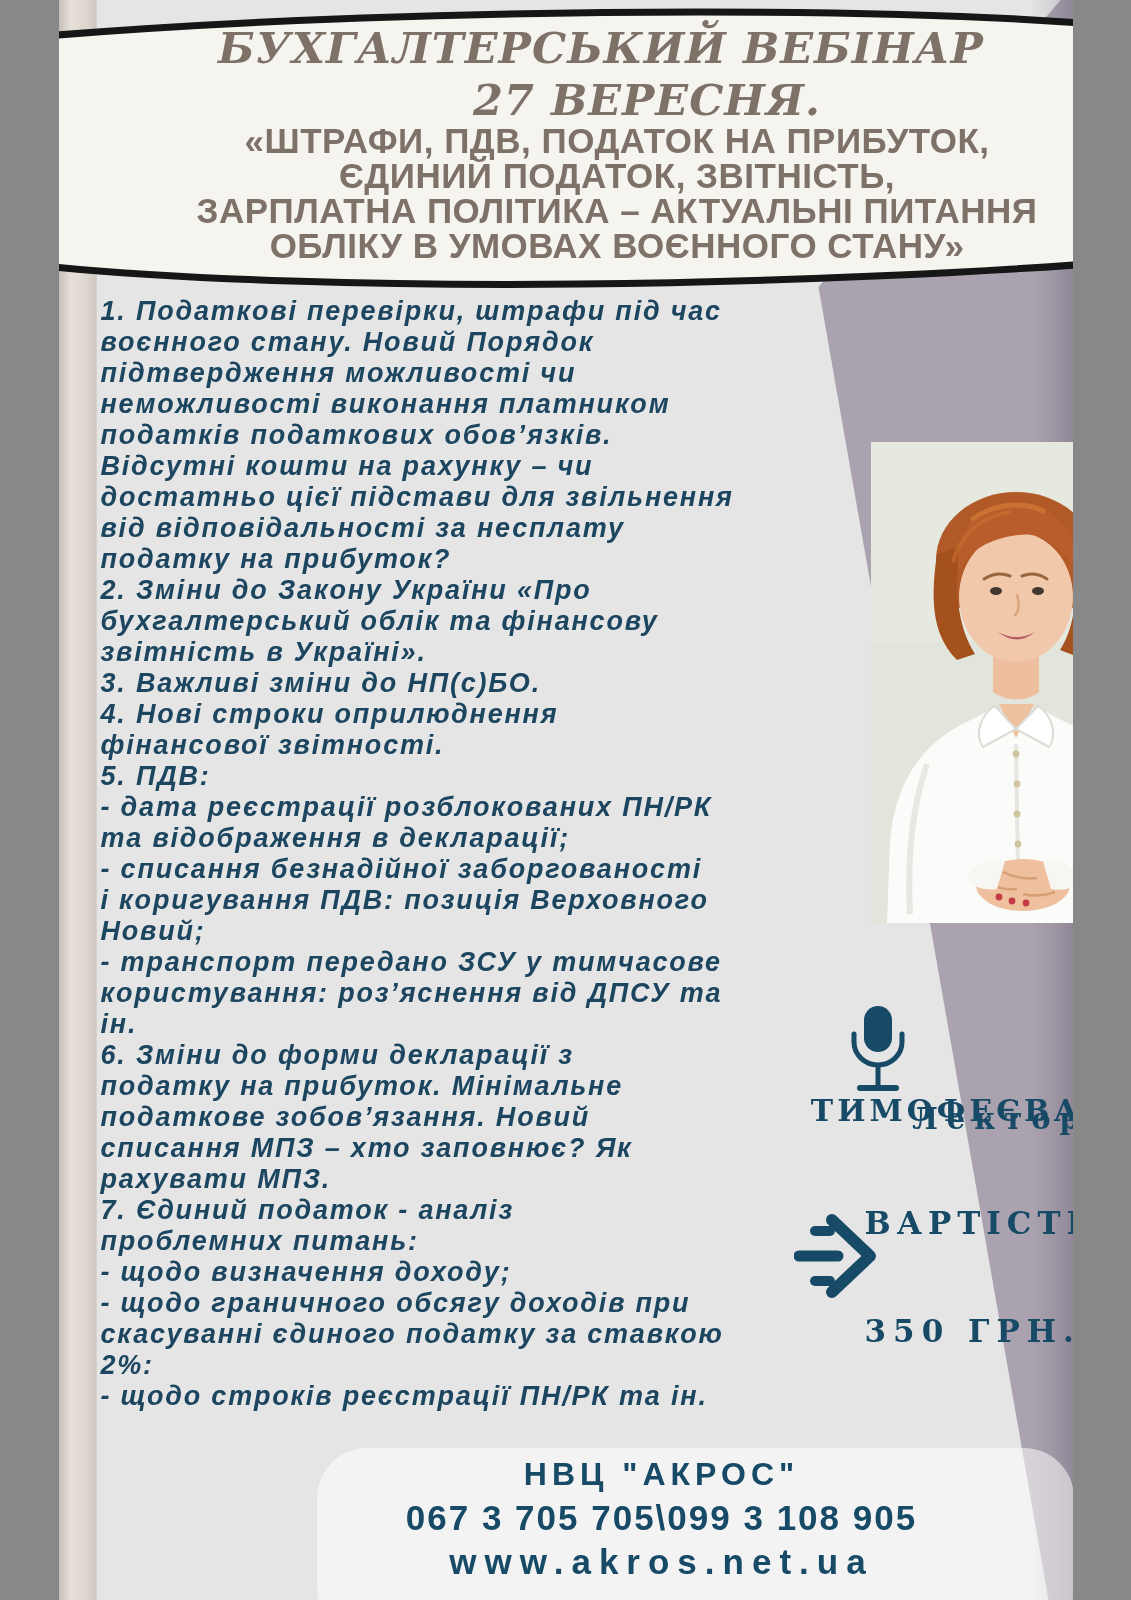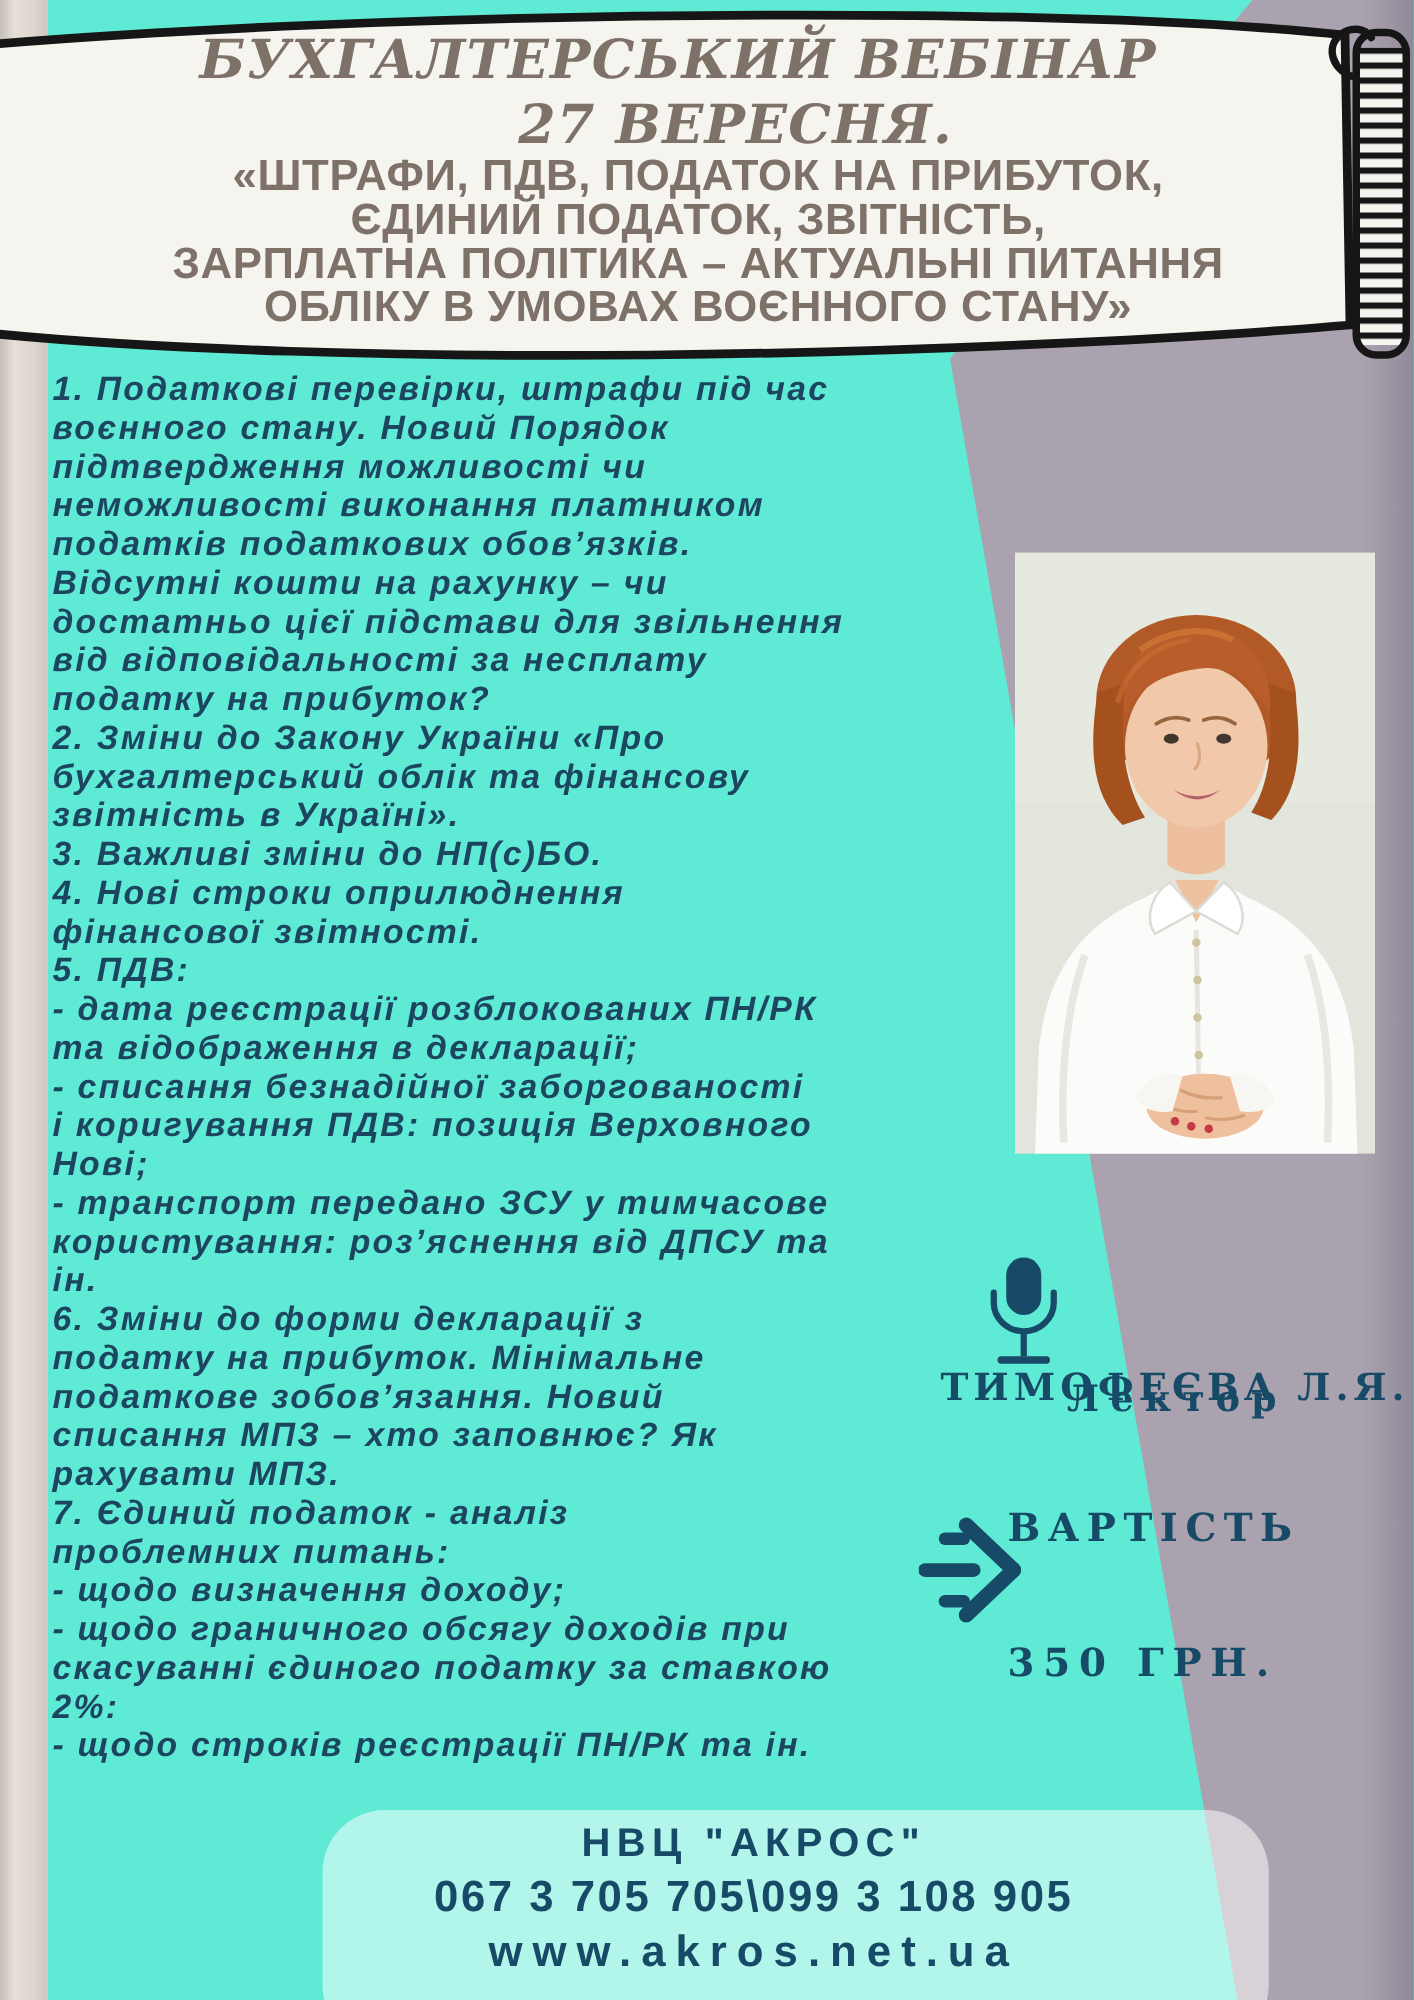--- a/index.html
+++ b/index.html
@@ -1,21 +1,21 @@
 <!DOCTYPE html>
 <html><head>
 <meta charset="utf-8">
 <style>
   html,body{margin:0;padding:0;background:#888;}
   .page{
     position:relative;
-    width:1131px;height:1600px;
+    width:1014px;height:1600px;
     margin:0 auto;
     overflow:hidden;
-    background:#5eead4;
+    background:#e5e5e5;
     font-family:"Liberation Sans", sans-serif;
   }
   
   .left-fold{
     position:absolute;left:0;top:0;width:38px;height:100%;
     background:linear-gradient(90deg,#c6bfb9 0%,#e6dfd7 30%,#ded7cf 70%,#cfc8c1 96%,#ddd6ce 100%);
   }
   .purple-panel{
     position:absolute;inset:0;
     background:#aaa2ae;
@@ -128,21 +128,21 @@
     <div>бухгалтерський облік та фінансову</div>
     <div>звітність в Україні».</div>
     <div>3. Важливі зміни до НП(с)БО.</div>
     <div>4. Нові строки оприлюднення</div>
     <div>фінансової звітності.</div>
     <div>5. ПДВ:</div>
     <div>- дата реєстрації розблокованих ПН/РК</div>
     <div>та відображення в декларації;</div>
     <div>- списання безнадійної заборгованості</div>
     <div>і коригування ПДВ: позиція Верховного</div>
-    <div>Нові;</div>
+    <div>Новий;</div>
     <div>- транспорт передано ЗСУ у тимчасове</div>
     <div>користування: роз’яснення від ДПСУ та</div>
     <div>ін.</div>
     <div>6. Зміни до форми декларації з</div>
     <div>податку на прибуток. Мінімальне</div>
     <div>податкове зобов’язання. Новий</div>
     <div>списання МПЗ – хто заповнює? Як</div>
     <div>рахувати МПЗ.</div>
     <div>7. Єдиний податок - аналіз</div>
     <div>проблемних питань:</div>

